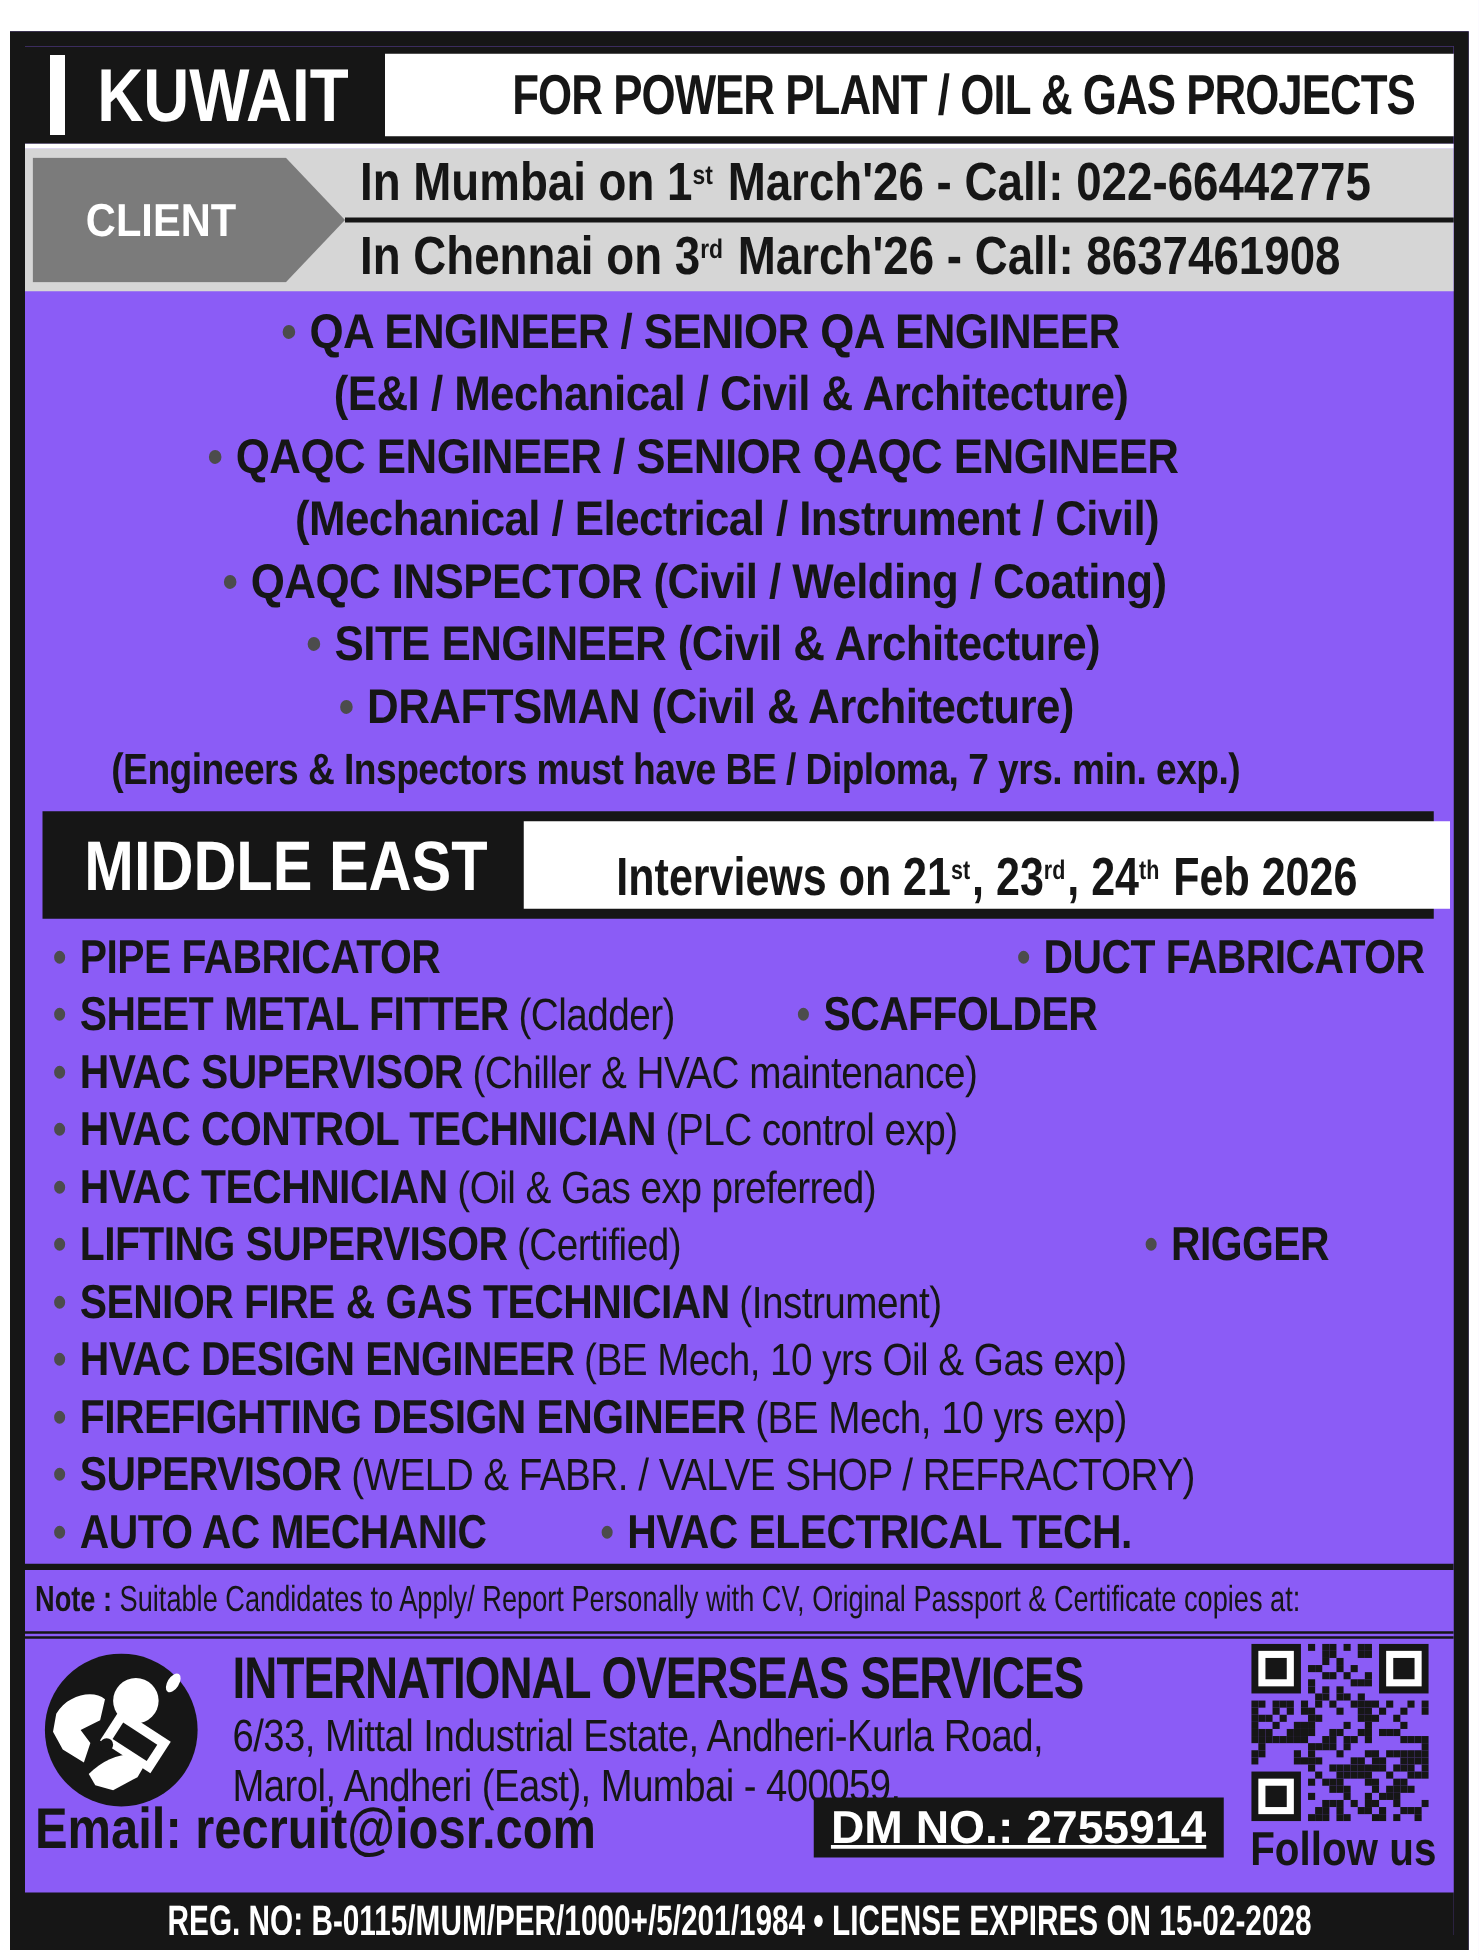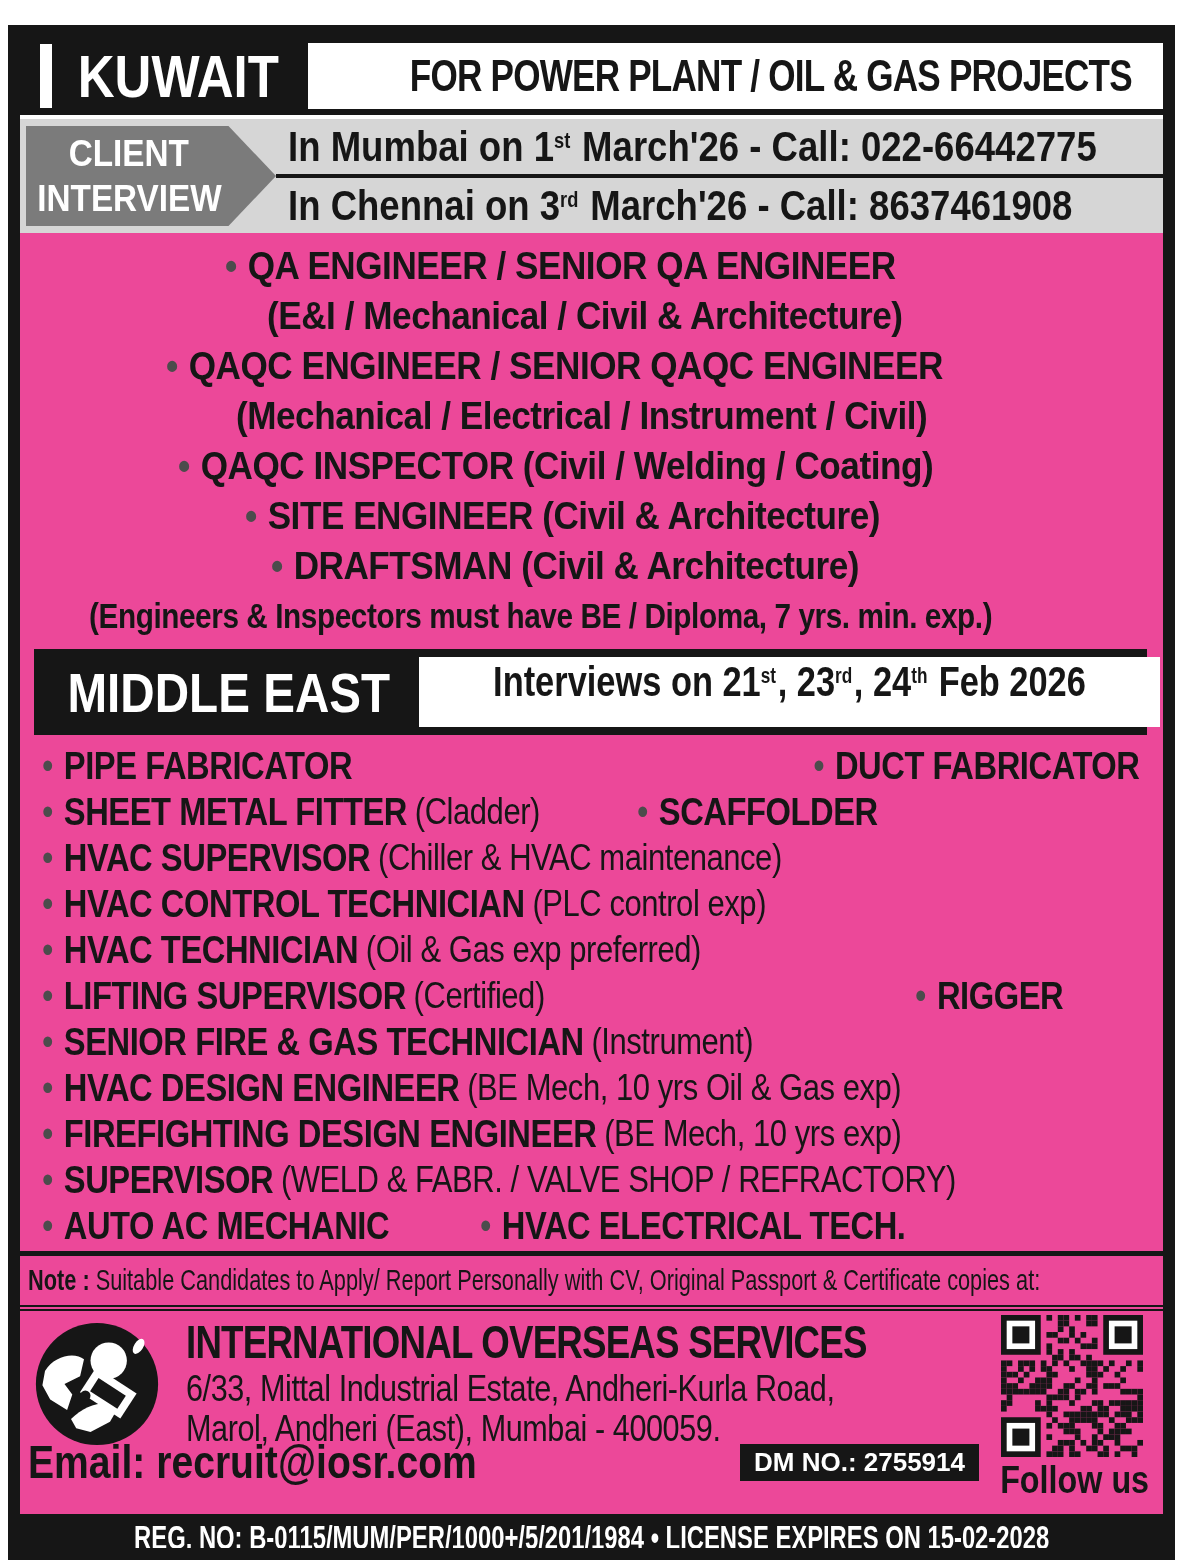--- a/index.html
+++ b/index.html
@@ -1,19 +1,19 @@
 <!DOCTYPE html>
 <html><head>
 <meta charset="utf-8">
 <style>
   html,body{margin:0;padding:0;background:#ffffff;}
   .page{position:relative;width:1183px;height:1568px;background:#ffffff;overflow:hidden;
         font-family:"Liberation Sans",sans-serif;color:#161616;}
   .frame{position:absolute;left:8px;top:25px;width:1167px;height:1535px;box-sizing:border-box;
-         border:12px solid #161616;background:#ec4899;display:flex;flex-direction:column;overflow:hidden;}
+         border:12px solid #161616;background:#8b5cf6;display:flex;flex-direction:column;overflow:hidden;}
 
   
   .sq{display:inline-block;white-space:nowrap;transform:scaleX(var(--sx,.86));transform-origin:left center;}
   .sq.c{transform-origin:center center;}
   .sq.r{transform-origin:right center;}
   .sx90{--sx:.90}.sx85{--sx:.85}.sx80{--sx:.80}.sx78{--sx:.78}.sx75{--sx:.75}.sx70{--sx:.70}
 
   
   .hdr{flex:none;height:78px;background:#161616;display:flex;align-items:center;}
   .hdr-stripe{width:12px;height:64px;background:#ffffff;margin-left:20px;flex:none;}
@@ -38,21 +38,21 @@
   .klist{flex:none;padding:8px 10px 4px 22px;}
   .kln{height:50px;display:flex;align-items:center;font-weight:bold;font-size:39px;letter-spacing:-.5px;justify-content:center;}
   .kln.ind{padding-left:46px;}
   .kln.knote{font-size:35px;}
   .blt{color:#4c4c4c;margin-right:12px;line-height:1;}
   .blt::before{content:"\2022";}
 
   
   .mehdr{flex:none;height:86px;margin:4px 16px 0 14px;background:#161616;display:flex;align-items:center;}
   .me-title{flex:none;width:385px;text-align:right;color:#ffffff;font-weight:bold;font-size:56px;}
-  .me-box{flex:1;height:70px;margin-right:8px;background:#ffffff;display:flex;align-items:flex-start;
+  .me-box{flex:1;height:70px;margin-right:8px;background:#ffffff;display:flex;align-items:flex-end;
           justify-content:center;font-weight:bold;font-size:43px;}
 
   
   .mlist{flex:none;padding:8px 14px 2px 22px;}
   .mln{height:46px;display:flex;align-items:center;font-size:38px;}
   .mln b{font-weight:bold;letter-spacing:-.5px;}
   .dt{font-weight:normal;margin-left:9px;font-size:36px;letter-spacing:-.5px;}
   .part{display:inline-flex;align-items:center;}
   .p-right{margin-left:auto;margin-right:10px;}
   .p-right2{margin-left:auto;margin-right:86px;}
@@ -67,22 +67,22 @@
   
   .footer{flex:none;height:202px;position:relative;}
   .globe{position:absolute;left:12px;top:8px;width:130px;height:130px;}
   .finfo{position:absolute;left:166px;top:4px;right:186px;}
   .company{font-weight:bold;font-size:47px;line-height:54px;letter-spacing:-1px;}
   .addr{font-size:36px;line-height:40px;letter-spacing:-.5px;}
   .qr{position:absolute;right:20px;top:4px;width:142px;height:142px;}
   .follow{position:absolute;right:10px;top:148px;width:166px;text-align:center;font-weight:bold;font-size:38px;}
   .emailrow{position:absolute;left:8px;right:184px;bottom:24px;display:flex;align-items:center;}
   .email{font-weight:bold;font-size:46px;}
-  .dmbox{margin-left:auto;background:#161616;color:#ffffff;font-weight:bold;font-size:26px;
-         padding:3px 14px;white-space:nowrap;}
+  .dmbox{margin-left:auto;background:#161616;color:#ffffff;font-weight:bold;font-size:37px;
+         padding:3px 14px;white-space:nowrap;text-decoration:underline;}
 
   
   .regbar{flex:none;margin:auto -12px -12px -12px;height:46px;background:#161616;color:#ffffff;
           display:flex;align-items:center;justify-content:center;font-weight:bold;font-size:34px;}
 </style>
 </head>
 <body>
 
 <div class="page">
   <div class="frame">
@@ -94,21 +94,20 @@
       </div>
       <div class="hdr-box">
         <span class="sq c sx78">FOR POWER PLANT / OIL &amp; GAS PROJECTS</span>
       </div>
     </div>
     <div class="wgap"></div>
 
     <div class="cband">
       <div class="cbadge">
         <div><span class="sq c sx90">CLIENT</span></div>
-        <div><span class="sq c sx90">INTERVIEW</span></div>
       </div>
       <div class="crows">
         <div class="crow crow1">
           <span class="sq sx85"><span>In Mumbai on 1</span><sup>st</sup><span> March'26 - Call: 022-66442775</span></span>
         </div>
         <div class="crow">
           <span class="sq sx85"><span>In Chennai on 3</span><sup>rd</sup><span> March'26 - Call: 8637461908</span></span>
         </div>
       </div>
     </div>

